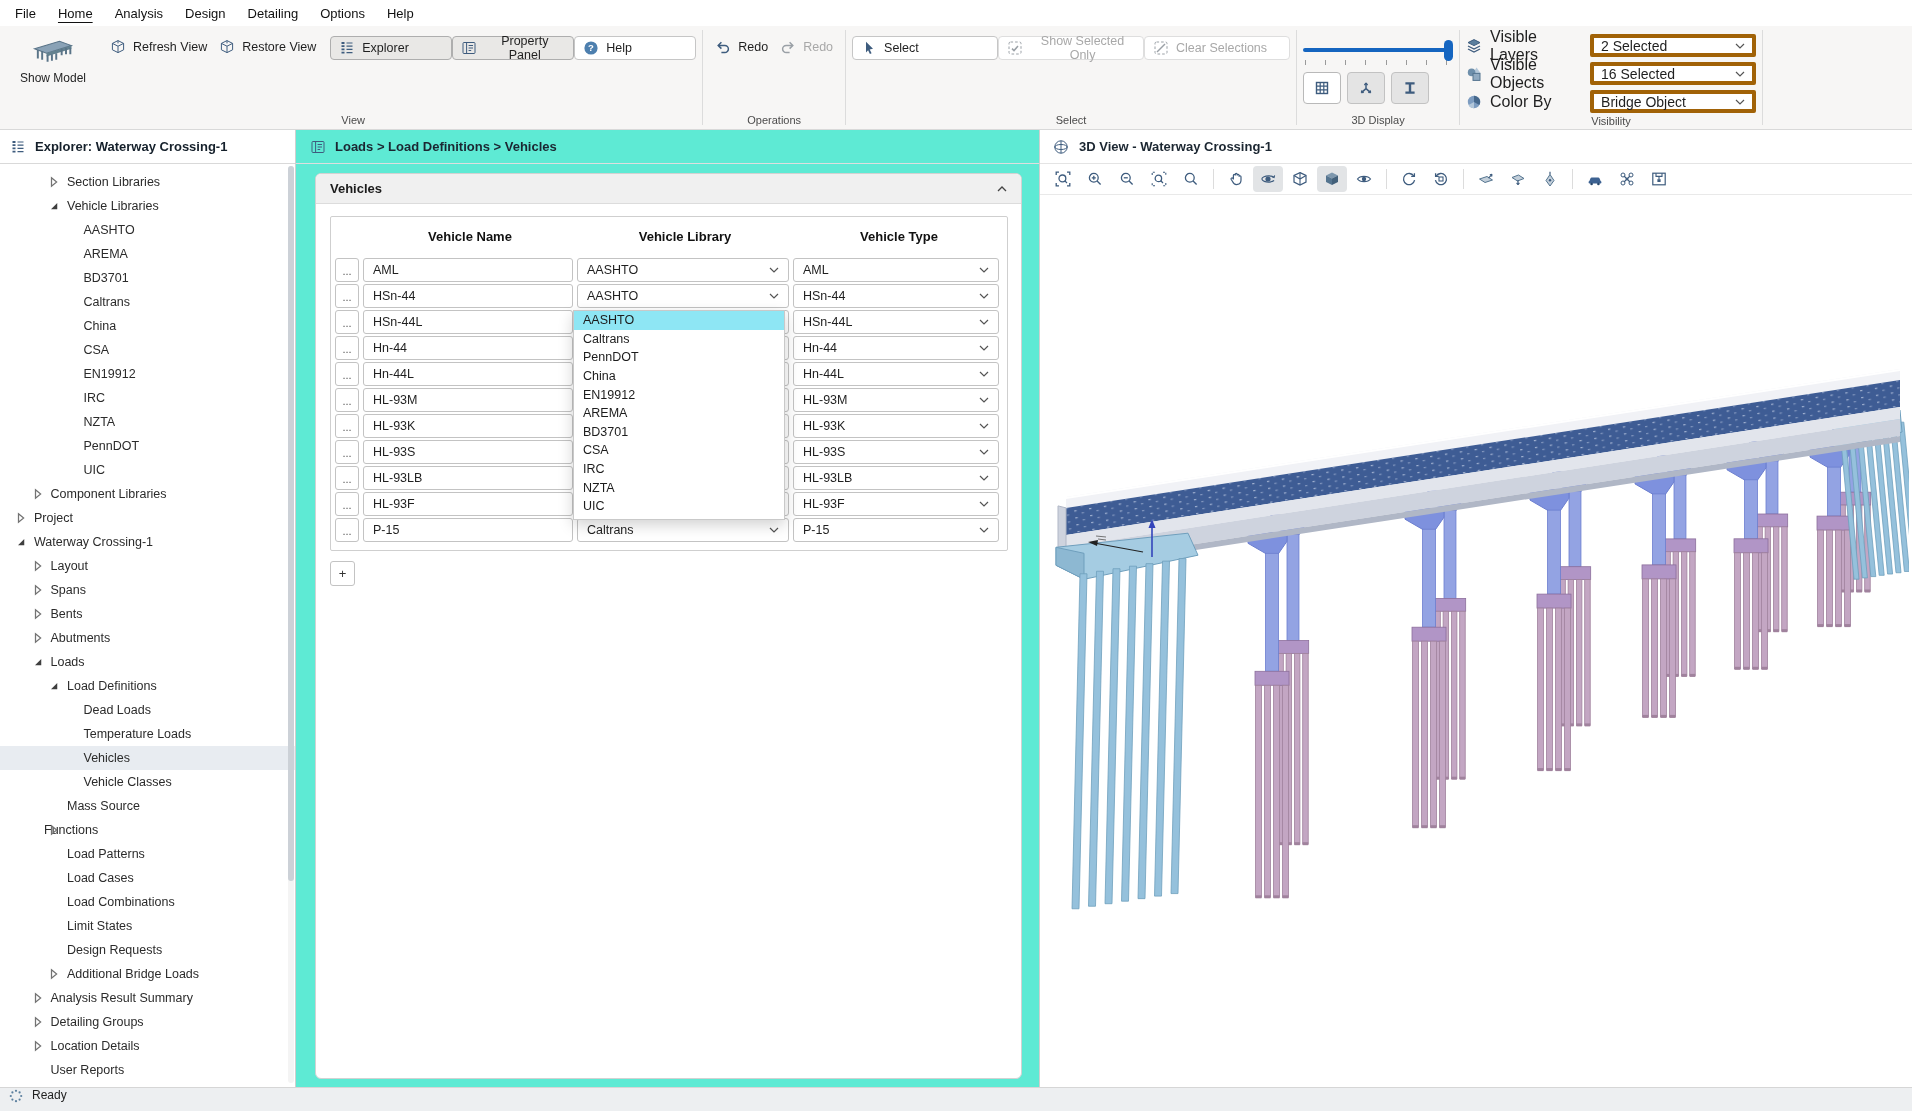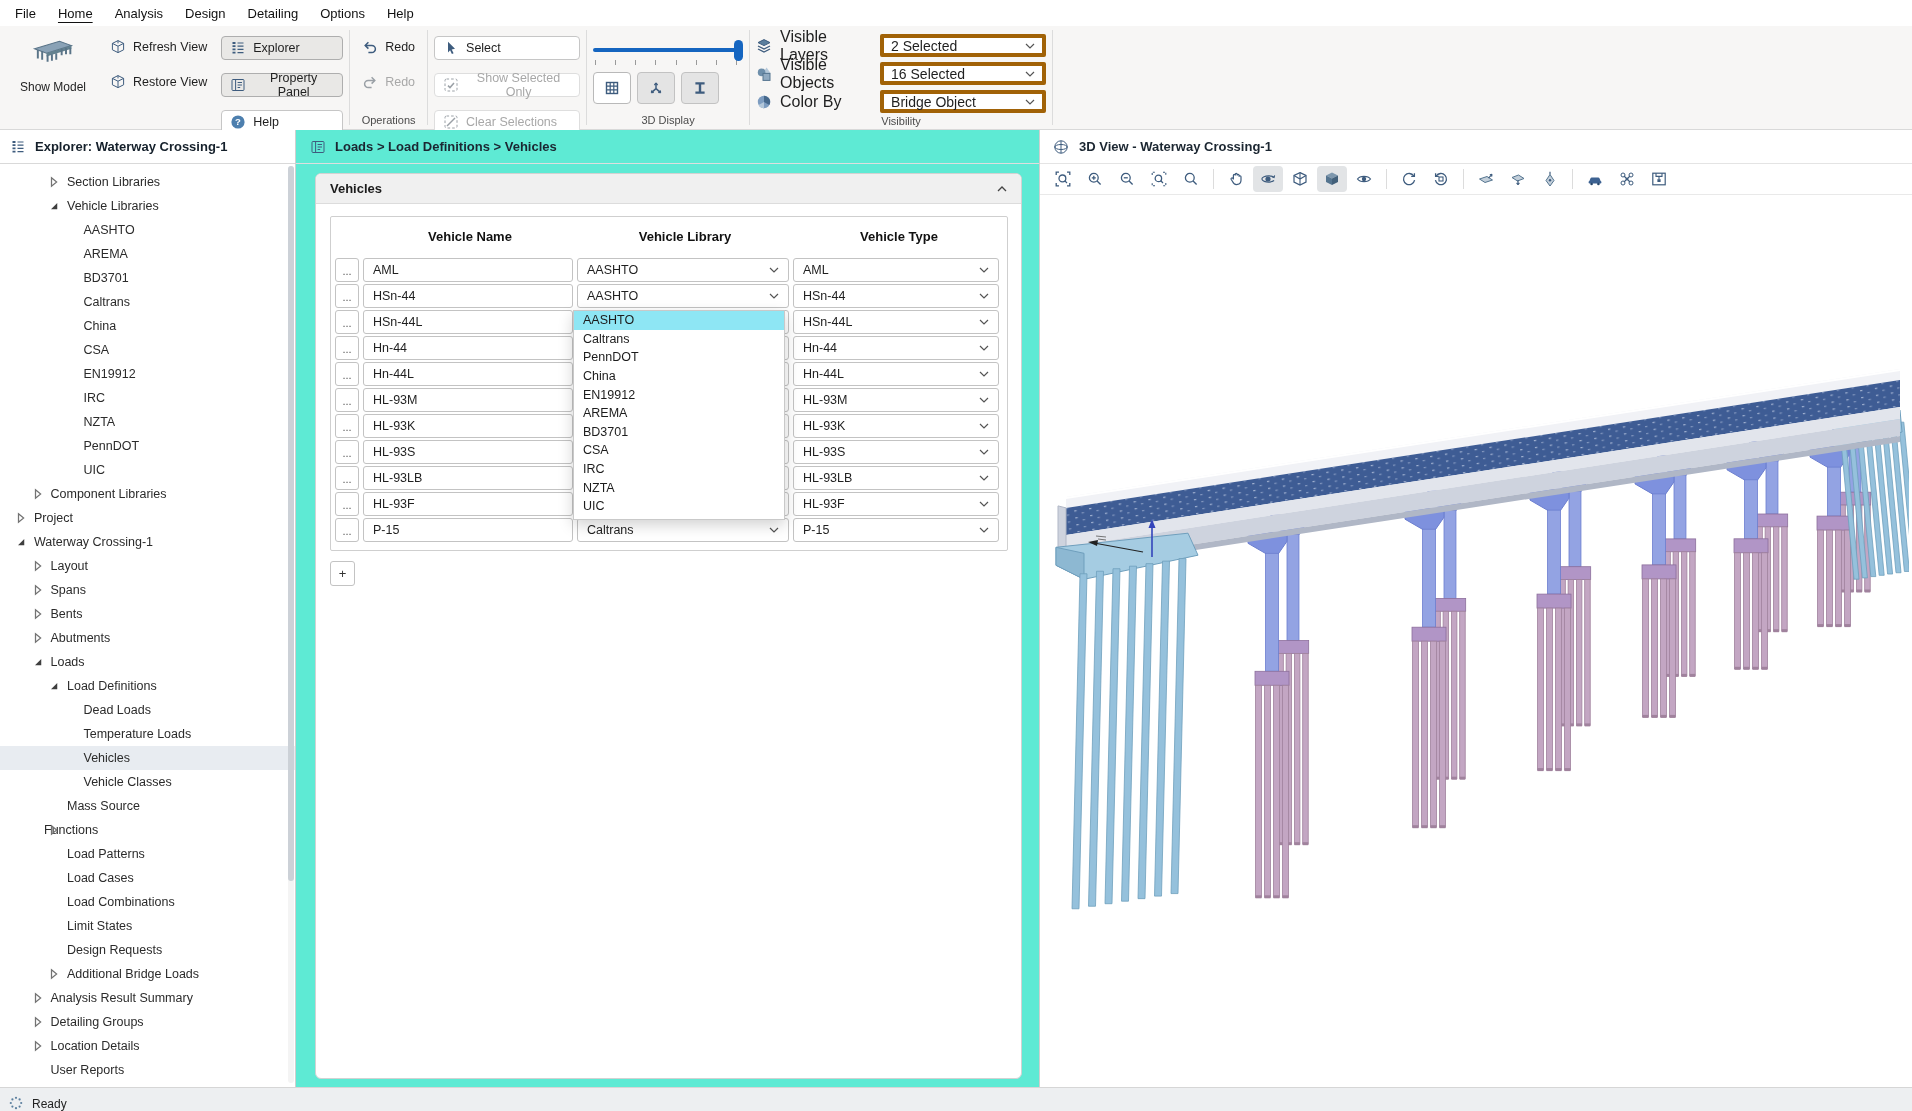--- a/index.html
+++ b/index.html
@@ -13,23 +13,23 @@
   #menubar { height:26px; background:#fff; display:flex; align-items:center; padding-left:4px; }
   .menu-item { font-size:13px; padding:4px 11px; color:#111; }
   .menu-item.active { text-decoration:underline; text-underline-offset:4px; }
 
   
   #ribbon { height:104px; background:#f7f6f5; border-bottom:1px solid #d9d9d9; display:flex; align-items:stretch; }
   .rgroup { display:flex; flex-direction:column; padding:4px 6px 1px 6px; }
   .rcontent { flex:1; display:flex; align-items:flex-start; gap:8px; padding-top:2px; }
   .glabel { text-align:center; font-size:11px; color:#4b4b4b; padding:2px 0 2px 0; }
   .gdiv { width:1px; background:#dcdcdc; margin:4px 0; }
-  .bigbtn { display:flex; flex-direction:column; align-items:center; gap:16px; padding:6px 10px 2px 10px; border-radius:4px; }
+  .bigbtn { display:flex; flex-direction:column; align-items:center; gap:7px; padding:6px 10px 2px 10px; border-radius:4px; }
   .biglbl { font-size:12px; }
-  .col { display:flex; flex-direction:column; gap:13px; }
+  .col { display:flex; flex-direction:row; gap:0; }
   .flatbtn { display:flex; align-items:center; gap:7px; font-size:12.5px; padding:3px 6px; border-radius:4px; }
   .boxbtn { display:flex; align-items:center; gap:7px; font-size:12.5px; padding:3px 8px;
     border:1px solid #c6c6c6; border-radius:4px; background:#fff; width:122px; height:24px; }
   .boxbtn.toggled { background:#e9e8e6; border-color:#aeaeae; }
   .boxbtn.wide { width:146px; }
   .flatbtn.disabled, .boxbtn.disabled { color:#a8a8a8; border-color:#dedede; cursor:default; }
   
   .sliderbox { display:flex; flex-direction:column; width:150px; padding-top:8px; }
   .slider { position:relative; height:20px; }
   .slider .track { position:absolute; left:0; right:4px; top:8px; height:4px; background:#1565c0; border-radius:2px; }
@@ -91,21 +91,21 @@
   .v3-head { height:34px; display:flex; align-items:center; gap:10px; padding:0 13px; border-bottom:1px solid #e4e4e4;
     font-size:13px; font-weight:600; color:#1b2631; }
   .v3-tools { height:31px; display:flex; align-items:center; gap:2px; padding:0 8px; border-bottom:1px solid #e9e9e9; }
   .t3btn { width:30px; height:26px; display:flex; align-items:center; justify-content:center; border-radius:4px; }
   .t3btn.active { background:#e2e4e6; }
   .tdiv { width:1px; height:20px; background:#dcdcdc; margin:0 5px; }
   .v3-canvas { flex:1; position:relative; }
   .v3-canvas svg { position:absolute; inset:0; }
 
   
-  #statusbar { height:24px; background:#edeff1; border-top:1px solid #d6d6d6; display:flex; align-items:flex-end;
+  #statusbar { height:24px; background:#edeff1; border-top:1px solid #d6d6d6; display:flex; align-items:flex-start;
     gap:8px; padding:0 8px; font-size:12px; color:#222; }
 </style>
 </head>
 <body>
 
 <div id="app">
   <div id="menubar">
       <button class="menu-item">File</button>
       <button class="menu-item active">Home</button>
       <button class="menu-item">Analysis</button>

